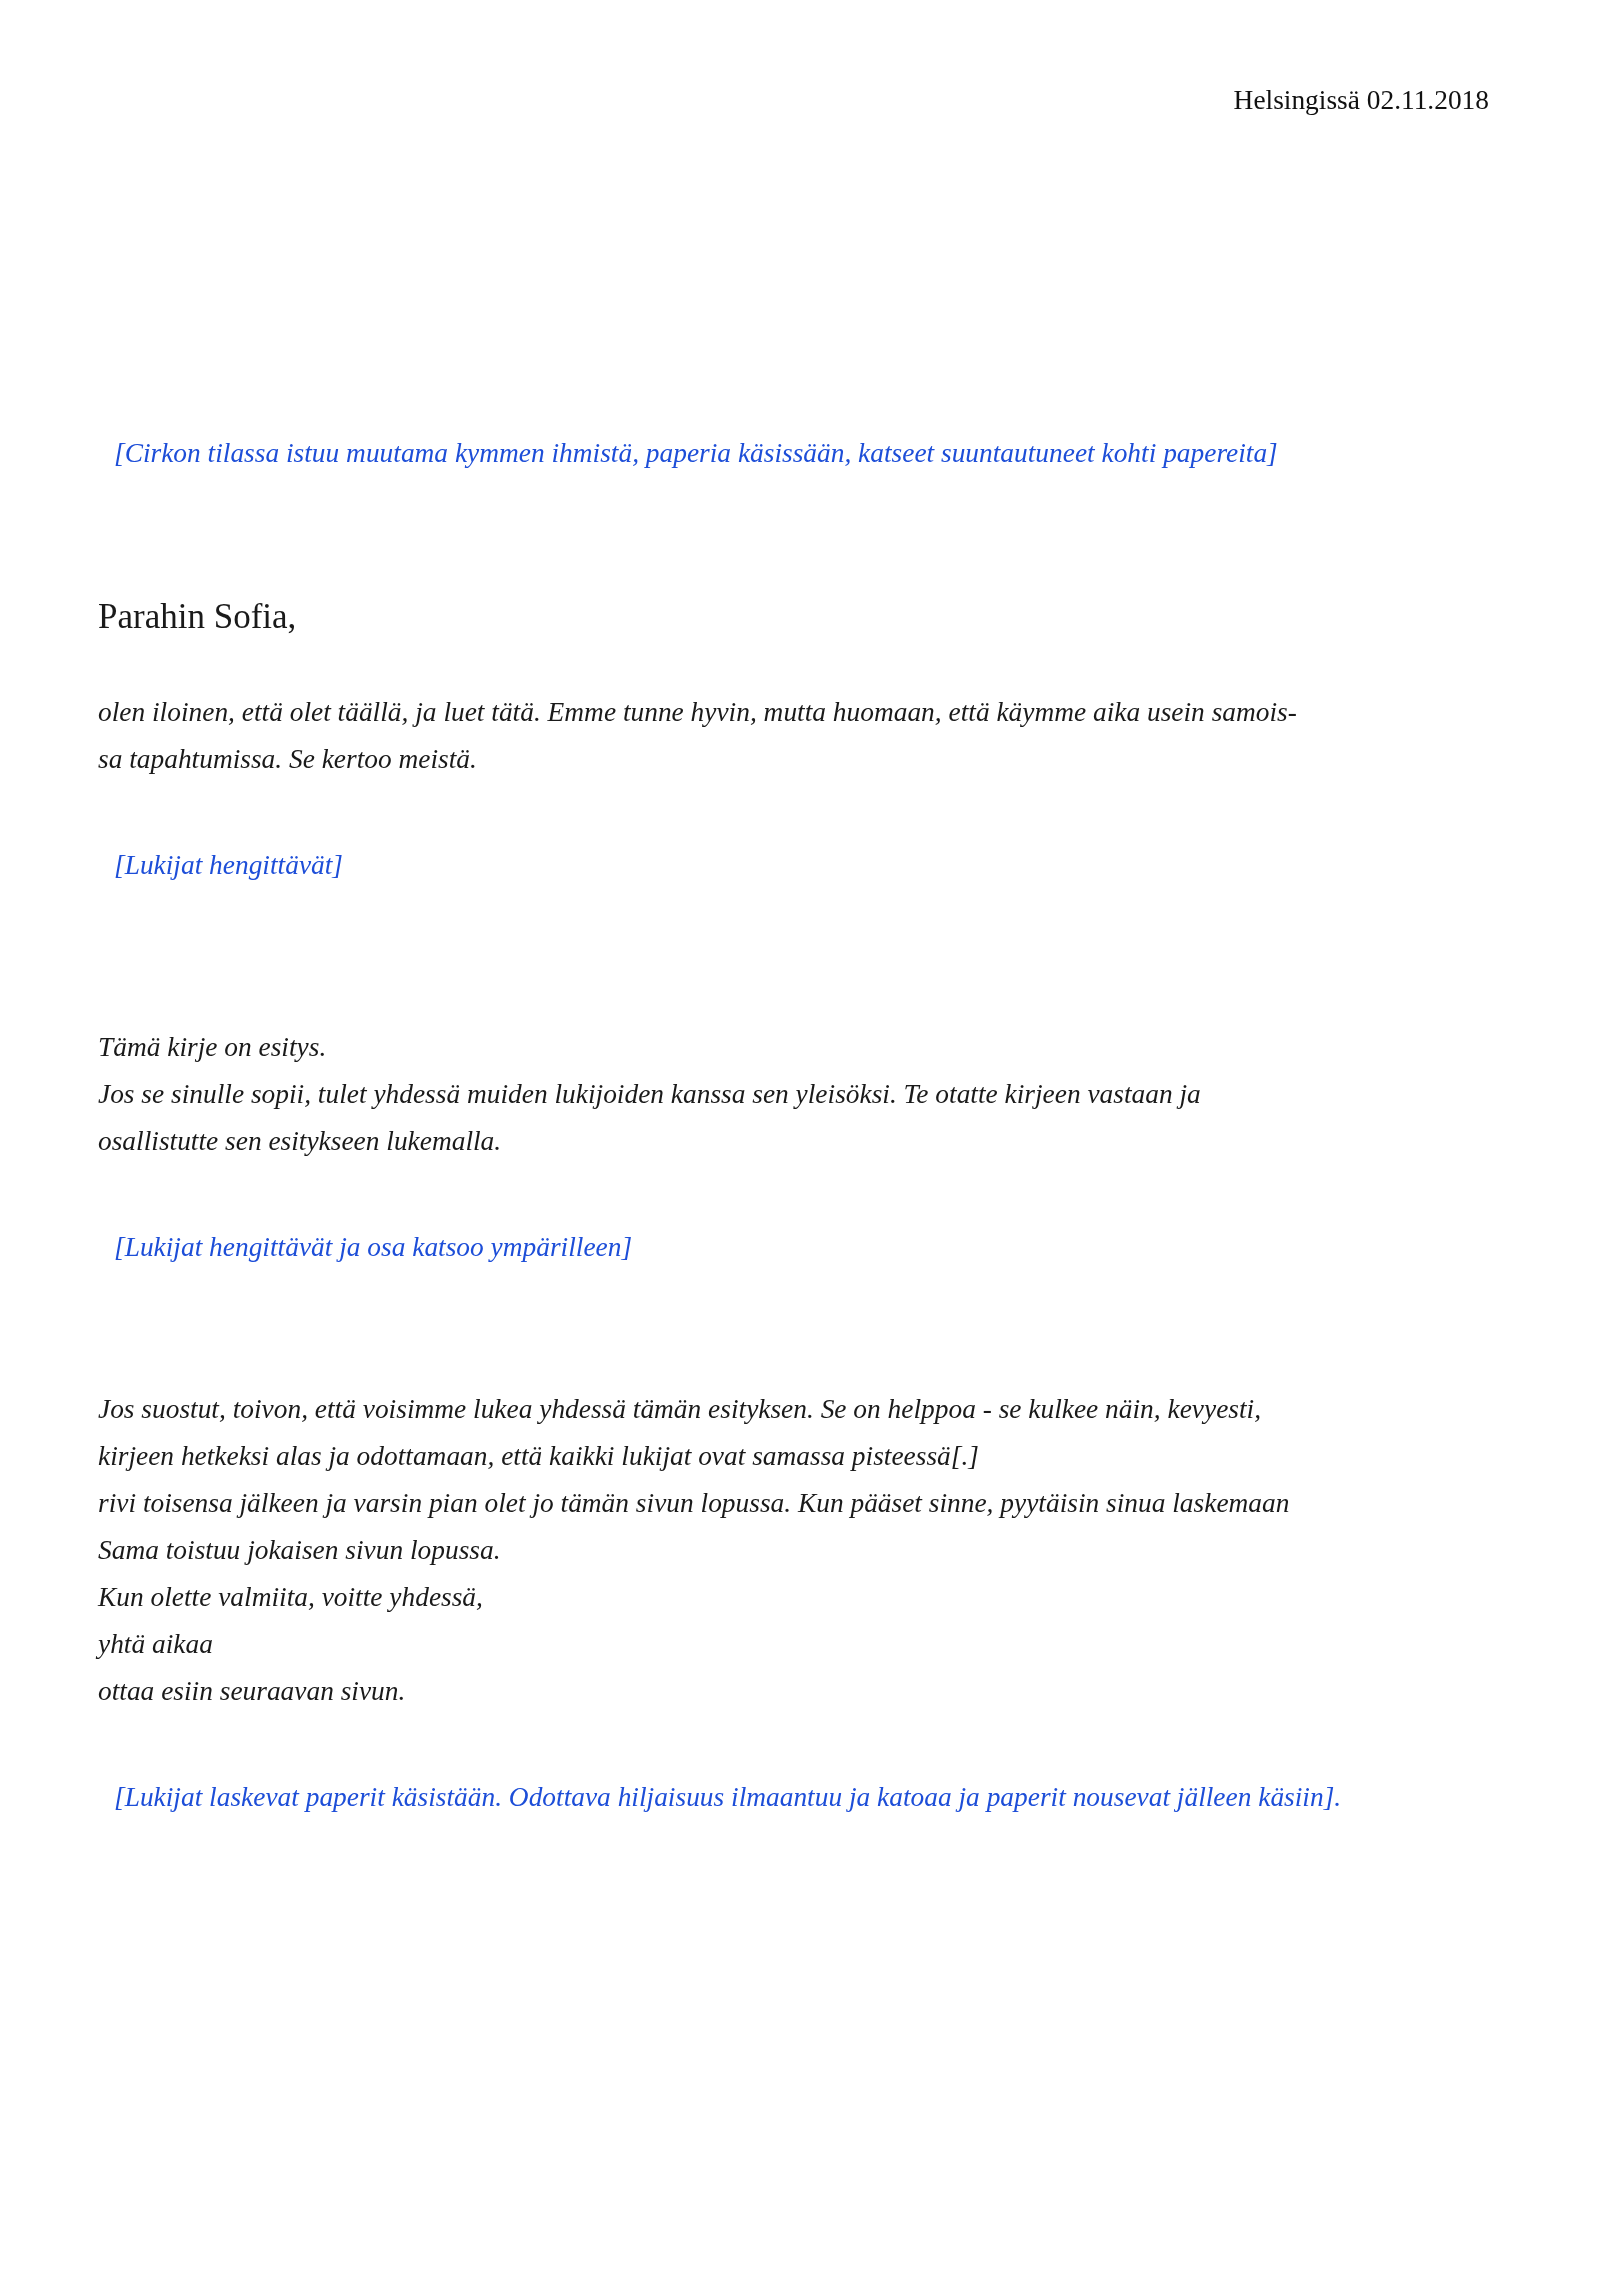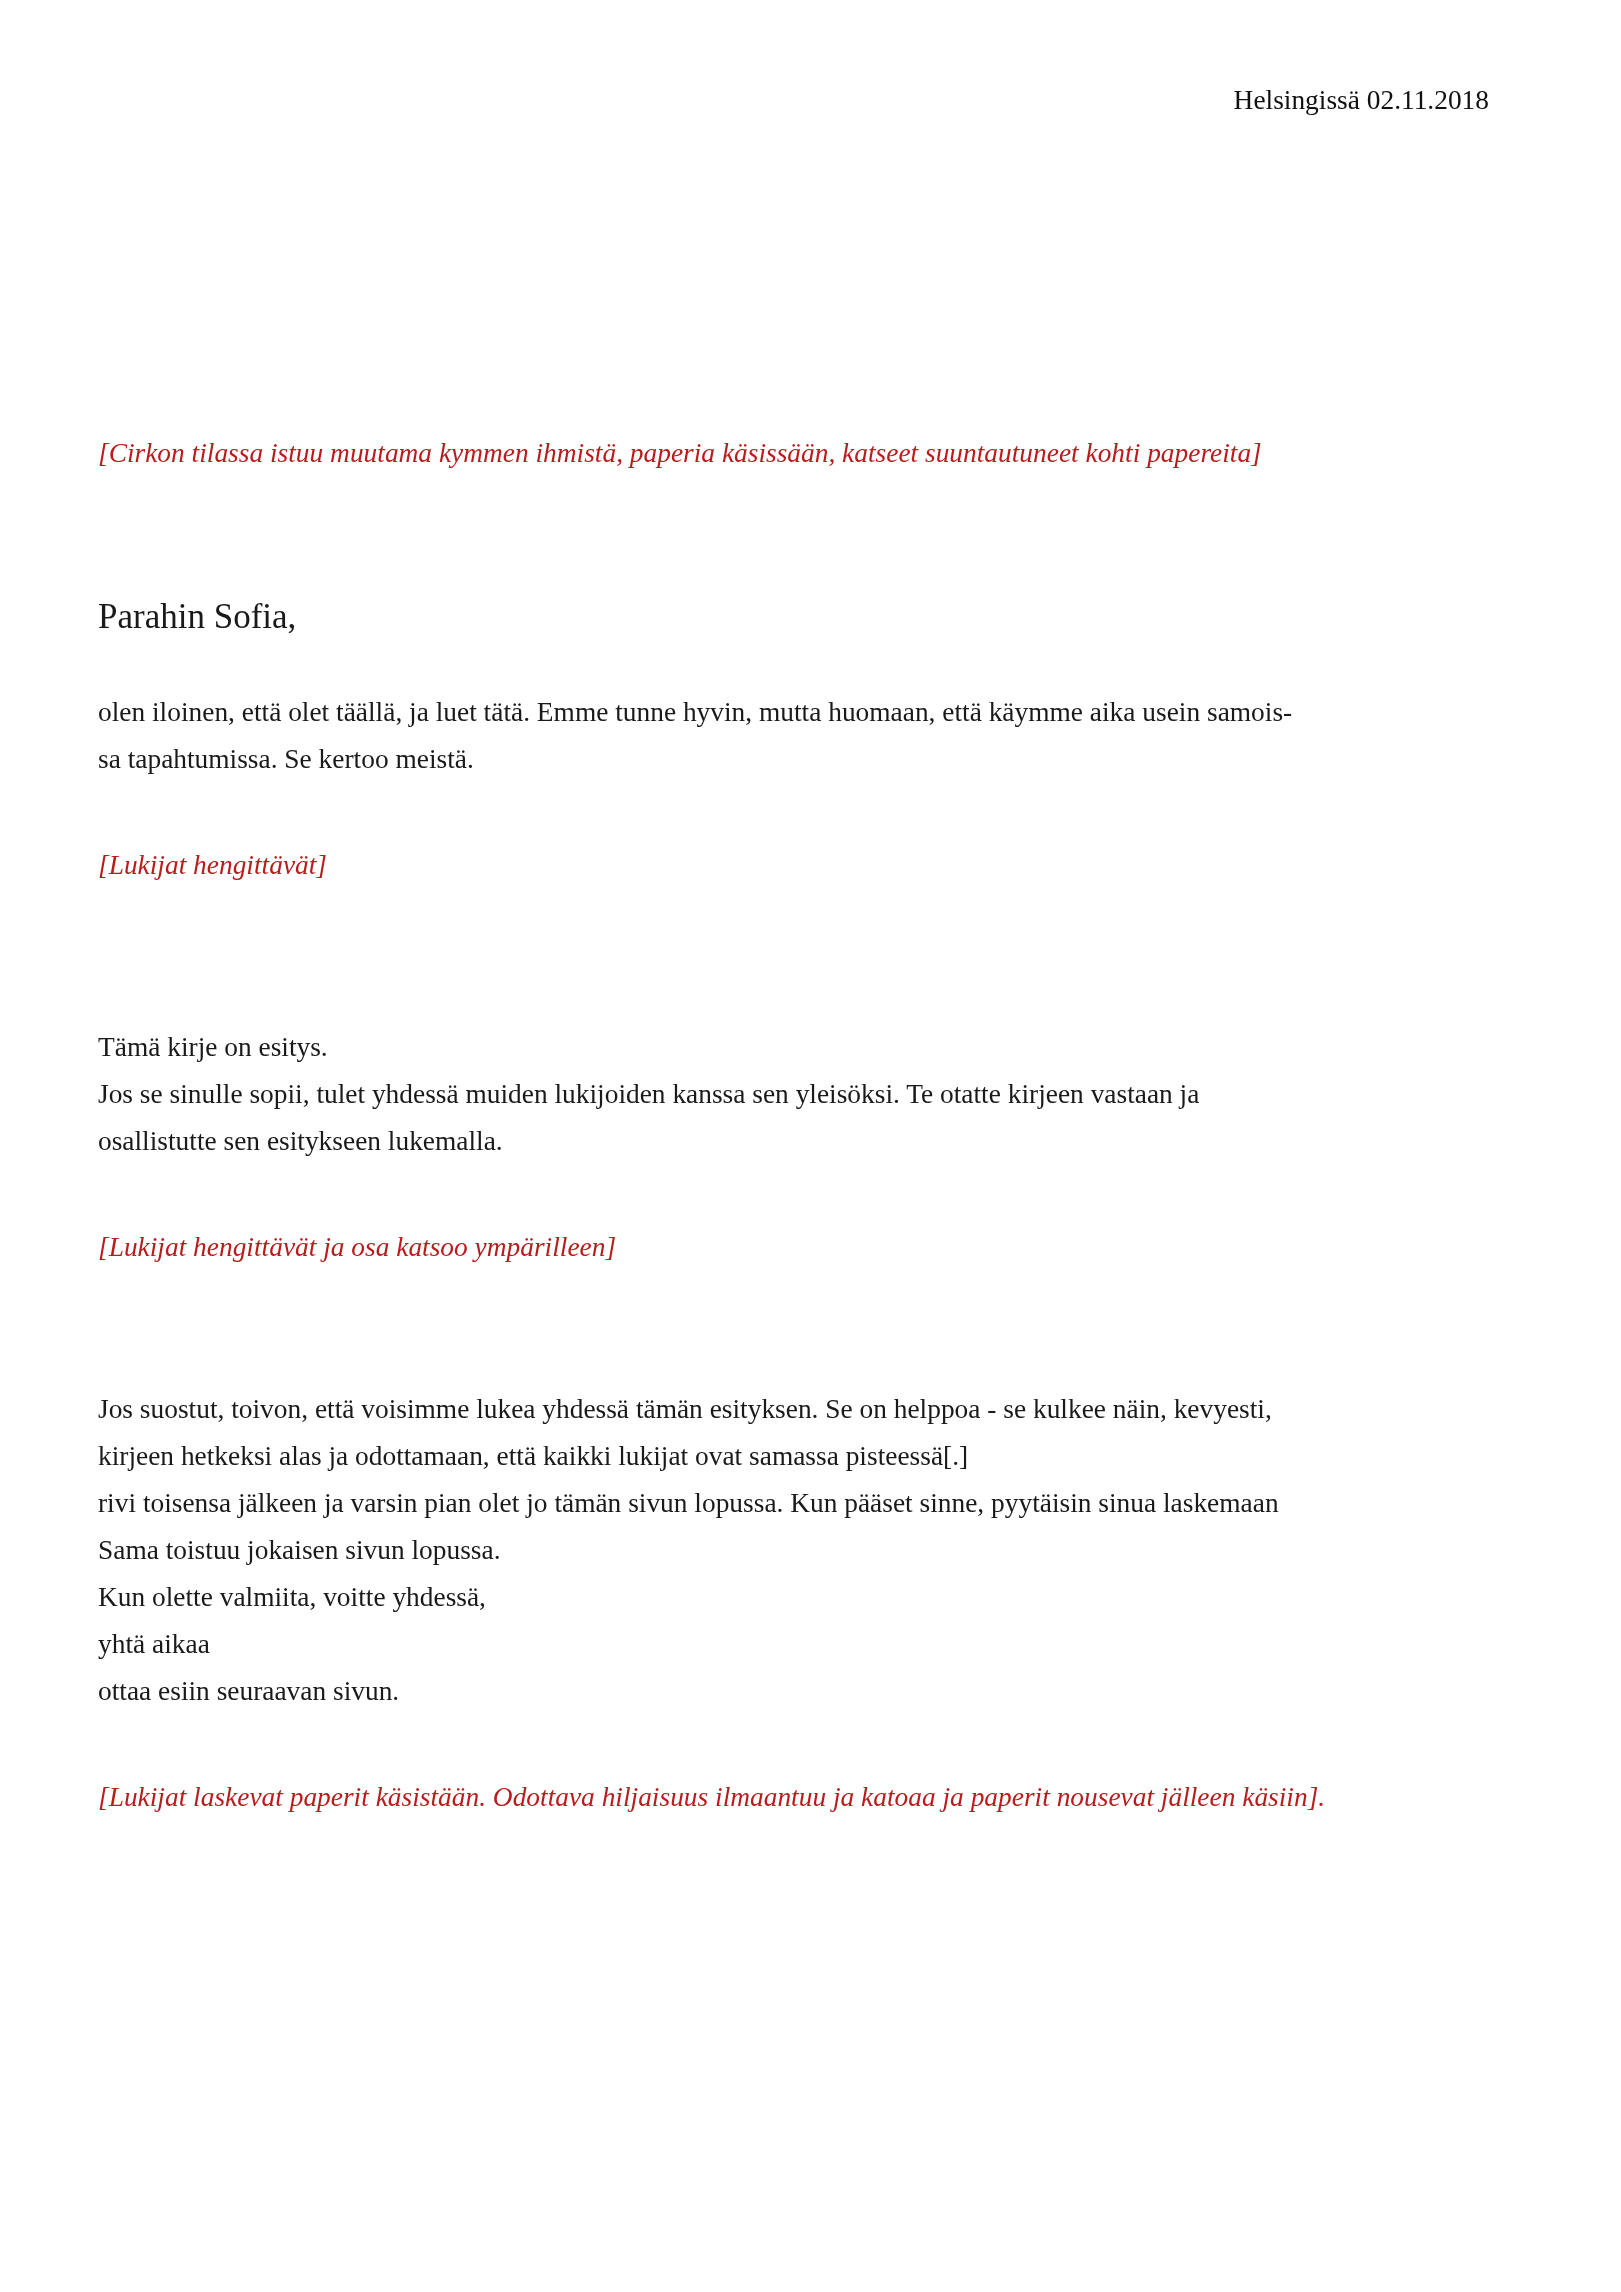--- a/index.html
+++ b/index.html
@@ -26,37 +26,39 @@
   .date-line {
     margin-top: 83px;
     text-align: right;
     padding-right: 34px;
     font-size: 27.4px;
     line-height: 35px;
     color: #111111;
   }
   .stage {
     font-style: italic;
-    color: #b91c1c;
+    color: #1d4ed8;
     font-size: 27.4px;
     line-height: 43px;
+    margin-left: 16px;
   }
   .stage-1 { margin-top: 314px; }
   .stage-2 { margin-top: 61px; }
   .stage-3 { margin-top: 61px; }
   .stage-4 { margin-top: 61px; }
   .greeting {
     margin-top: 120px;
     font-size: 35px;
     line-height: 43px;
   }
   .para {
     font-size: 27.4px;
     line-height: 47px;
     color: #1a1a1a;
+    font-style: italic;
   }
   .para-1 { margin-top: 51px; }
   .para-2 { margin-top: 137px; }
   .para-3 { margin-top: 117px; }
   .line {
     white-space: nowrap;
   }
 </style>
 </head>
 <body>

